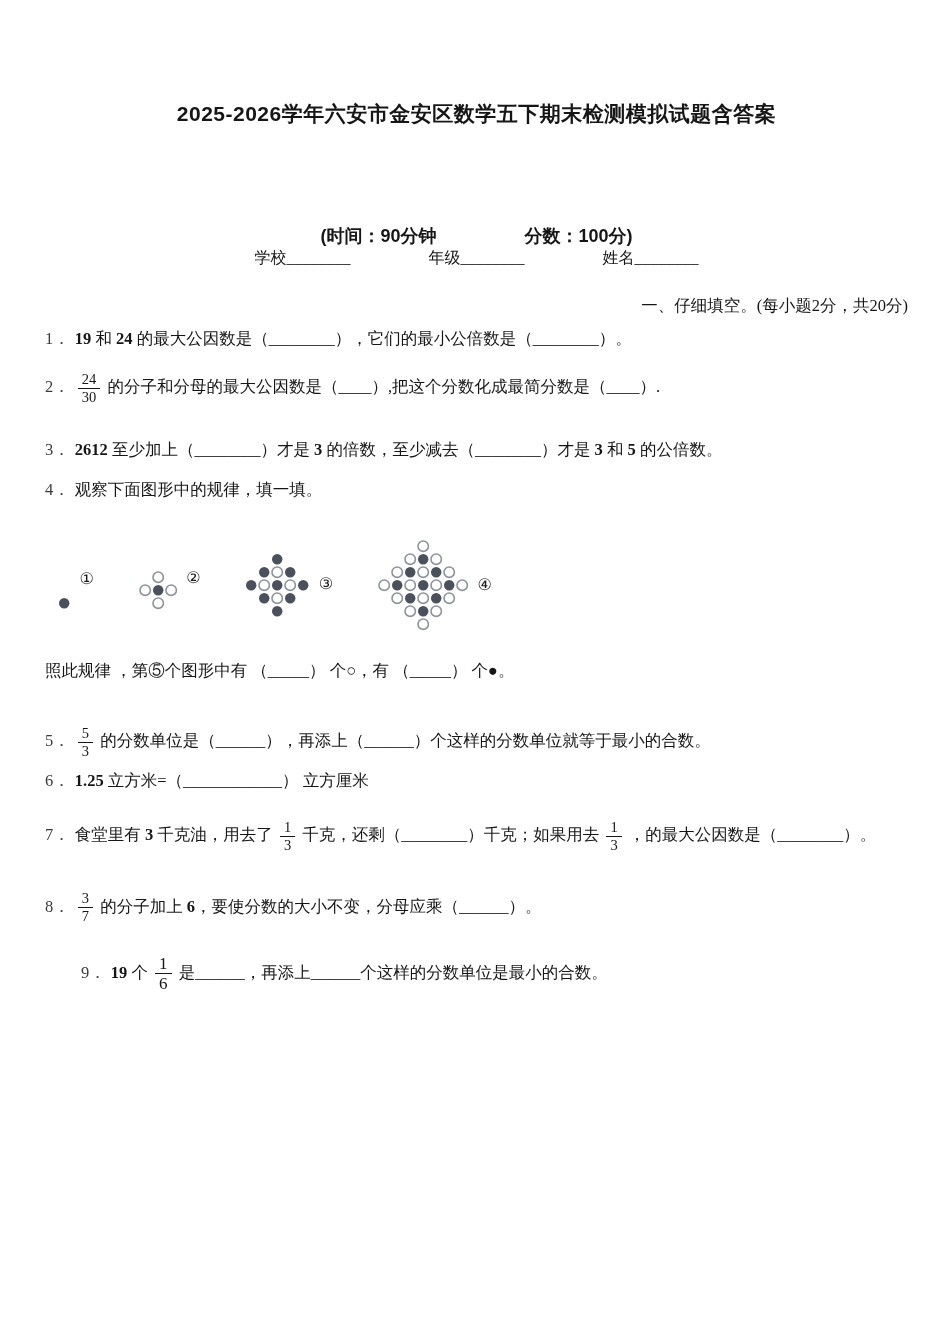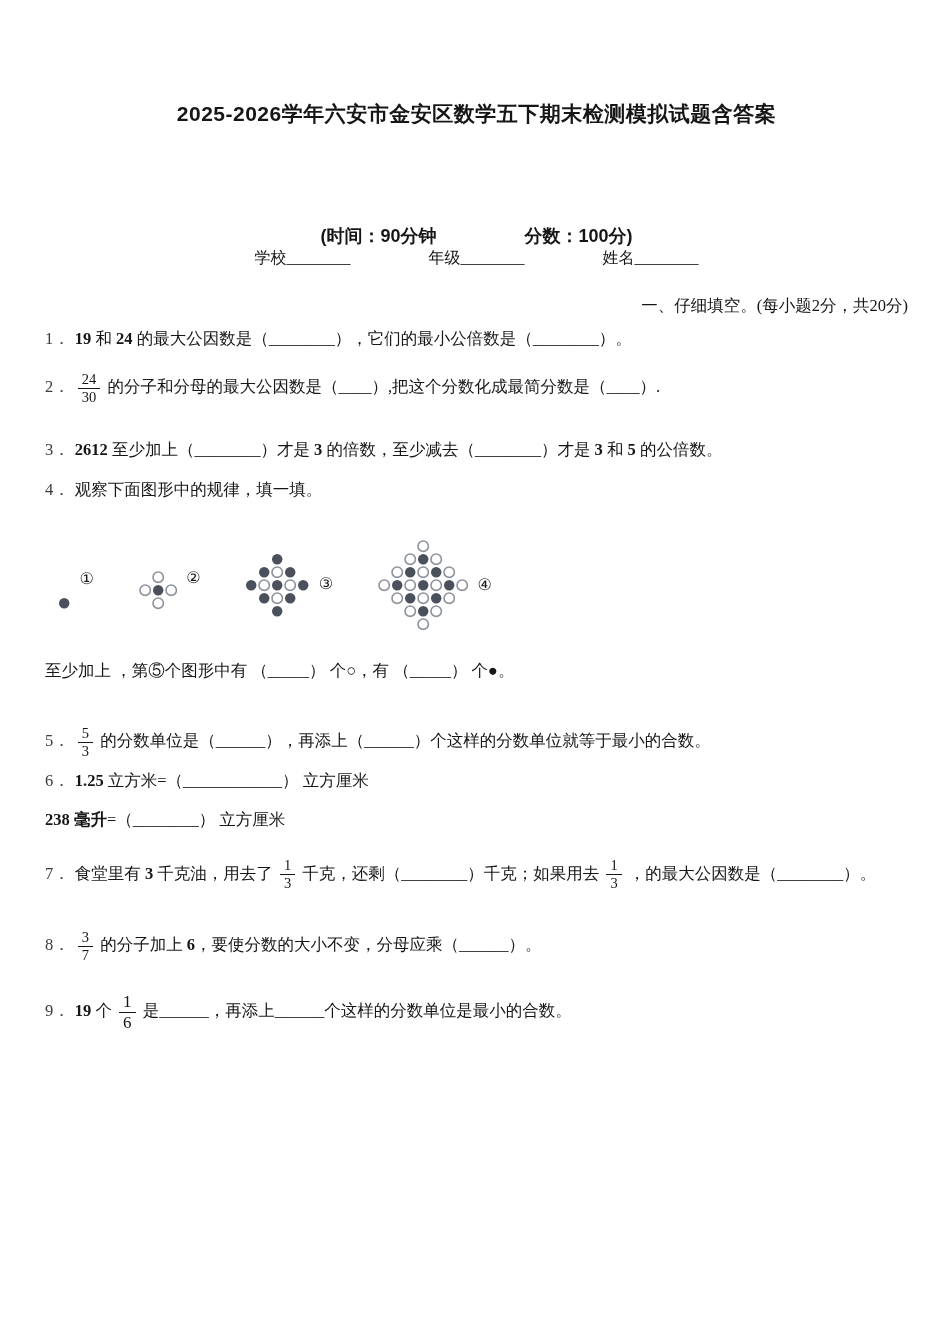--- a/index.html
+++ b/index.html
@@ -25,21 +25,21 @@
   .b { font-weight:bold; }
   .mt-q2 { margin-top:20px; }
   .mt-q3 { margin-top:32px; }
   .mt-q4 { margin-top:14px; }
   .mt-rule { margin-top:14px; }
   .mt-q5 { margin-top:42px; }
   .mt-q6 { }
   .mt-q6b { margin-top:13px; }
   .mt-q7 { margin-top:26px; }
   .mt-q8 { margin-top:38px; }
-  .mt-q9 { margin-top:30px; }
+  .mt-q9 { margin-top:30px;margin-left:36px; }
   .frac { display:inline-block; text-align:center; vertical-align:middle; line-height:1.05; font-size:14.5px; margin:0 3px; }
   .frac .num { display:block; border-bottom:1.3px solid #161616; padding:0 4px 1px; }
   .frac .den { display:block; padding-top:1px; }
   .frac.big { font-size:17px; }
   .figures { margin:24px 0 6px 12px; height:118px; display:flex; align-items:center; gap:44px; }
   .figure { display:flex; align-items:center; }
   .flabel { font-size:16px; margin-left:8px; color:#1b1b1b; }
   .figure.f1 svg { margin-top:36px; }
   .figure.f1 .flabel { margin-top:-14px; }
   .figure.f2 svg { margin-top:10px; }
@@ -144,32 +144,29 @@
           <circle cx="59.2" cy="20.200000000000003" r="5.2" fill="#ffffff" stroke="#8d939c" stroke-width="1.6"></circle>
           <circle cx="72.2" cy="59.2" r="5.2" fill="#ffffff" stroke="#8d939c" stroke-width="1.6"></circle>
           <circle cx="72.2" cy="33.2" r="5.2" fill="#ffffff" stroke="#8d939c" stroke-width="1.6"></circle>
           <circle cx="85.2" cy="46.2" r="5.2" fill="#ffffff" stroke="#8d939c" stroke-width="1.6"></circle>
         </svg>
         <span class="flabel">④</span>
       </div>
   </div>
 
   <div class="item mt-rule">
-    <span><span>至少加上 ，第⑤个图形中有 （_____） 个○，有 （_____） 个●。</span></span>
+    <span><span>照此规律 ，第⑤个图形中有 （_____） 个○，有 （_____） 个●。</span></span>
   </div>
 
   <div class="item mt-q5">
     <span class="qno">5．</span><span><span class="frac"><span class="num">5</span><span class="den">3</span></span><span> 的分数单位是（______），再添上（______）个这样的分数单位就等于最小的合数。</span></span>
   </div>
 
   <div class="item mt-q6">
     <span class="qno">6．</span><span><span class="b">1.25</span><span> 立方米=（____________） 立方厘米</span></span>
-  </div>
-  <div class="item mt-q6b">
-    <span><span class="b">238 毫升</span><span>=（________） 立方厘米</span></span>
   </div>
 
   <div class="item mt-q7">
     <span class="qno">7．</span><span><span>食堂里有 </span><span class="b">3</span><span> 千克油，用去了 </span><span class="frac"><span class="num">1</span><span class="den">3</span></span><span> 千克，还剩（________）千克；如果用去 </span><span class="frac"><span class="num">1</span><span class="den">3</span></span><span> ，的最大公因数是（________）。</span></span>
   </div>
 
   <div class="item mt-q8">
     <span class="qno">8．</span><span><span class="frac"><span class="num">3</span><span class="den">7</span></span><span> 的分子加上 </span><span class="b">6</span><span>，要使分数的大小不变，分母应乘（______）。</span></span>
   </div>
 

